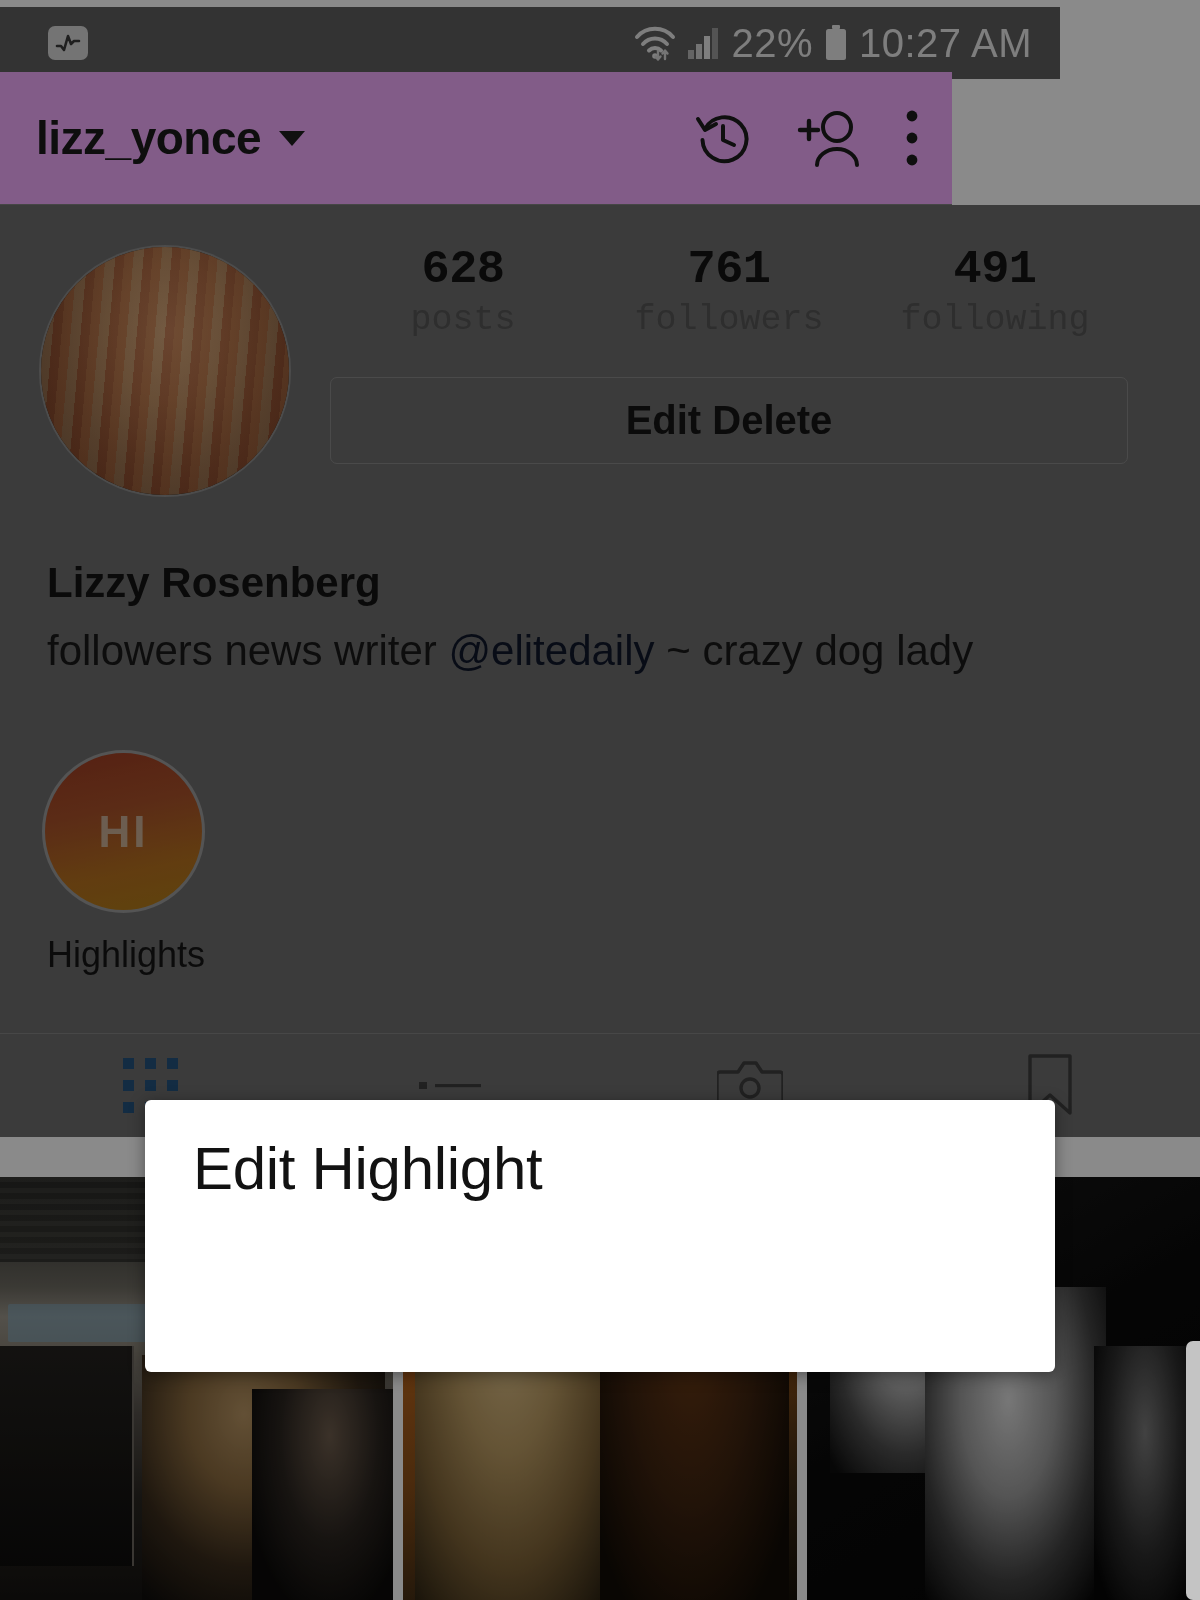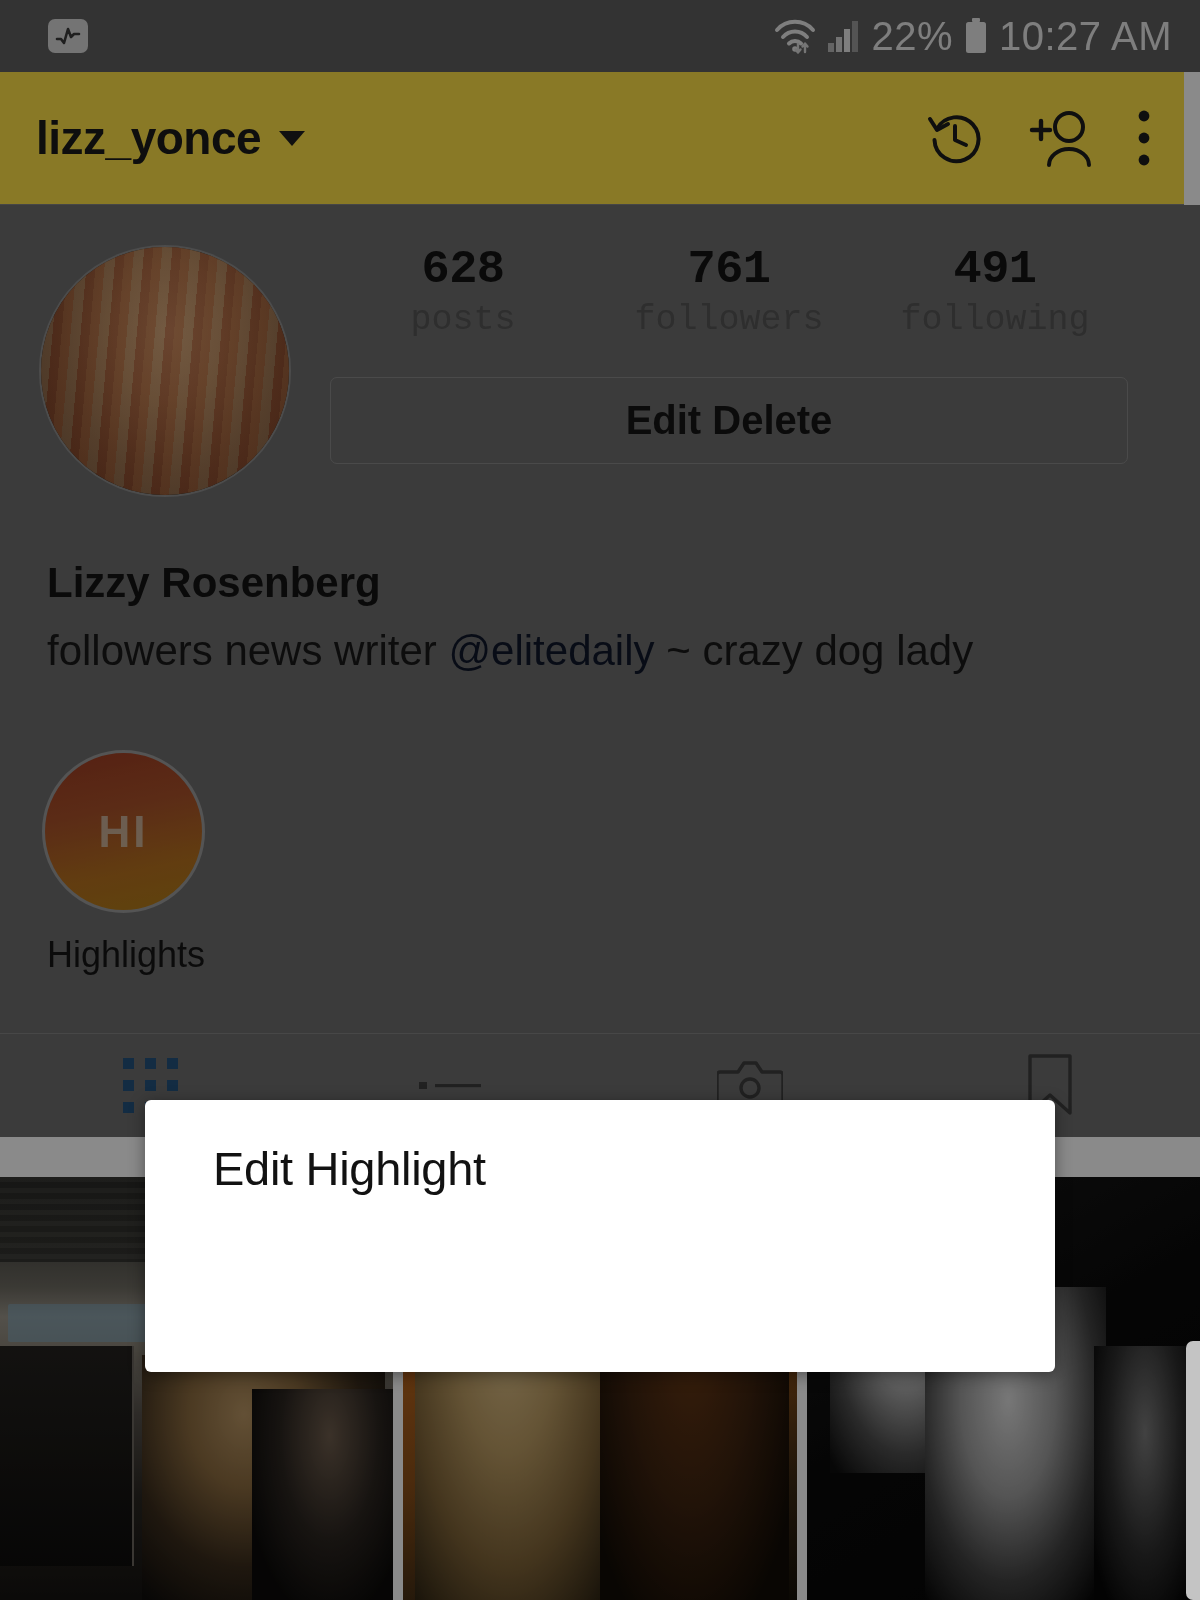--- a/index.html
+++ b/index.html
@@ -19,42 +19,42 @@
     background:#ffffff;
   }
   #dim-layer::after {
     content:""; position:absolute; inset:0;
     background:rgba(0,0,0,0.46);
     pointer-events:none; z-index:60;
   }
 
   
   .statusbar {
-    position:absolute; top:0; left:0; width:1200px; height:72px;
+    position:absolute; top:7px; left:0; width:1060px; height:72px;
     background:#5f5f5f;
     display:flex; align-items:center; z-index:5;
   }
   .sb-left { margin-left:48px; display:flex; align-items:center; }
   .sb-badge {
     width:40px; height:34px; background:#d6d6d6; border-radius:7px;
     display:flex; align-items:center; justify-content:center;
   }
   .sb-right {
     margin-left:auto; margin-right:28px;
     display:flex; align-items:center; gap:10px;
   }
   .sb-text {
     color:#e9e9e9; font-size:40px; font-weight:400;
     letter-spacing:0.5px; line-height:1;
   }
 
   
   .header {
-    position:absolute; top:72px; left:0; width:1184px; height:133px;
-    background:#fde047;
+    position:absolute; top:72px; left:0; width:952px; height:133px;
+    background:#f0abfc;
     display:flex; align-items:center;
     border-bottom:1px solid #818181; z-index:5;
   }
   .username {
     margin-left:36px; font-size:46px; font-weight:700;
     color:#1a1a1a; letter-spacing:-0.5px;
   }
   .caret {
     margin-left:18px; width:0; height:0;
     border-left:13px solid transparent;
@@ -186,22 +186,22 @@
   
   .dialog {
     position:absolute; left:145px; top:1100px;
     width:910px; height:272px;
     background:#ffffff; border-radius:6px;
     box-shadow:0 3px 16px rgba(0,0,0,0.42);
     z-index:100;
   }
   .dlg-item {
     height:136px; display:flex; align-items:center;
-    padding-left:68px;
-    font-size:47px; color:#121212; letter-spacing:-0.3px;
+    padding-left:48px;
+    font-size:60px; color:#121212; letter-spacing:-0.3px;
   }
 
   
   .scrollbar {
     position:absolute; right:0; top:1341px;
     width:14px; height:259px;
     background:#c4c4c4; border-radius:7px 0 0 7px;
     z-index:110;
   }
 </style>

